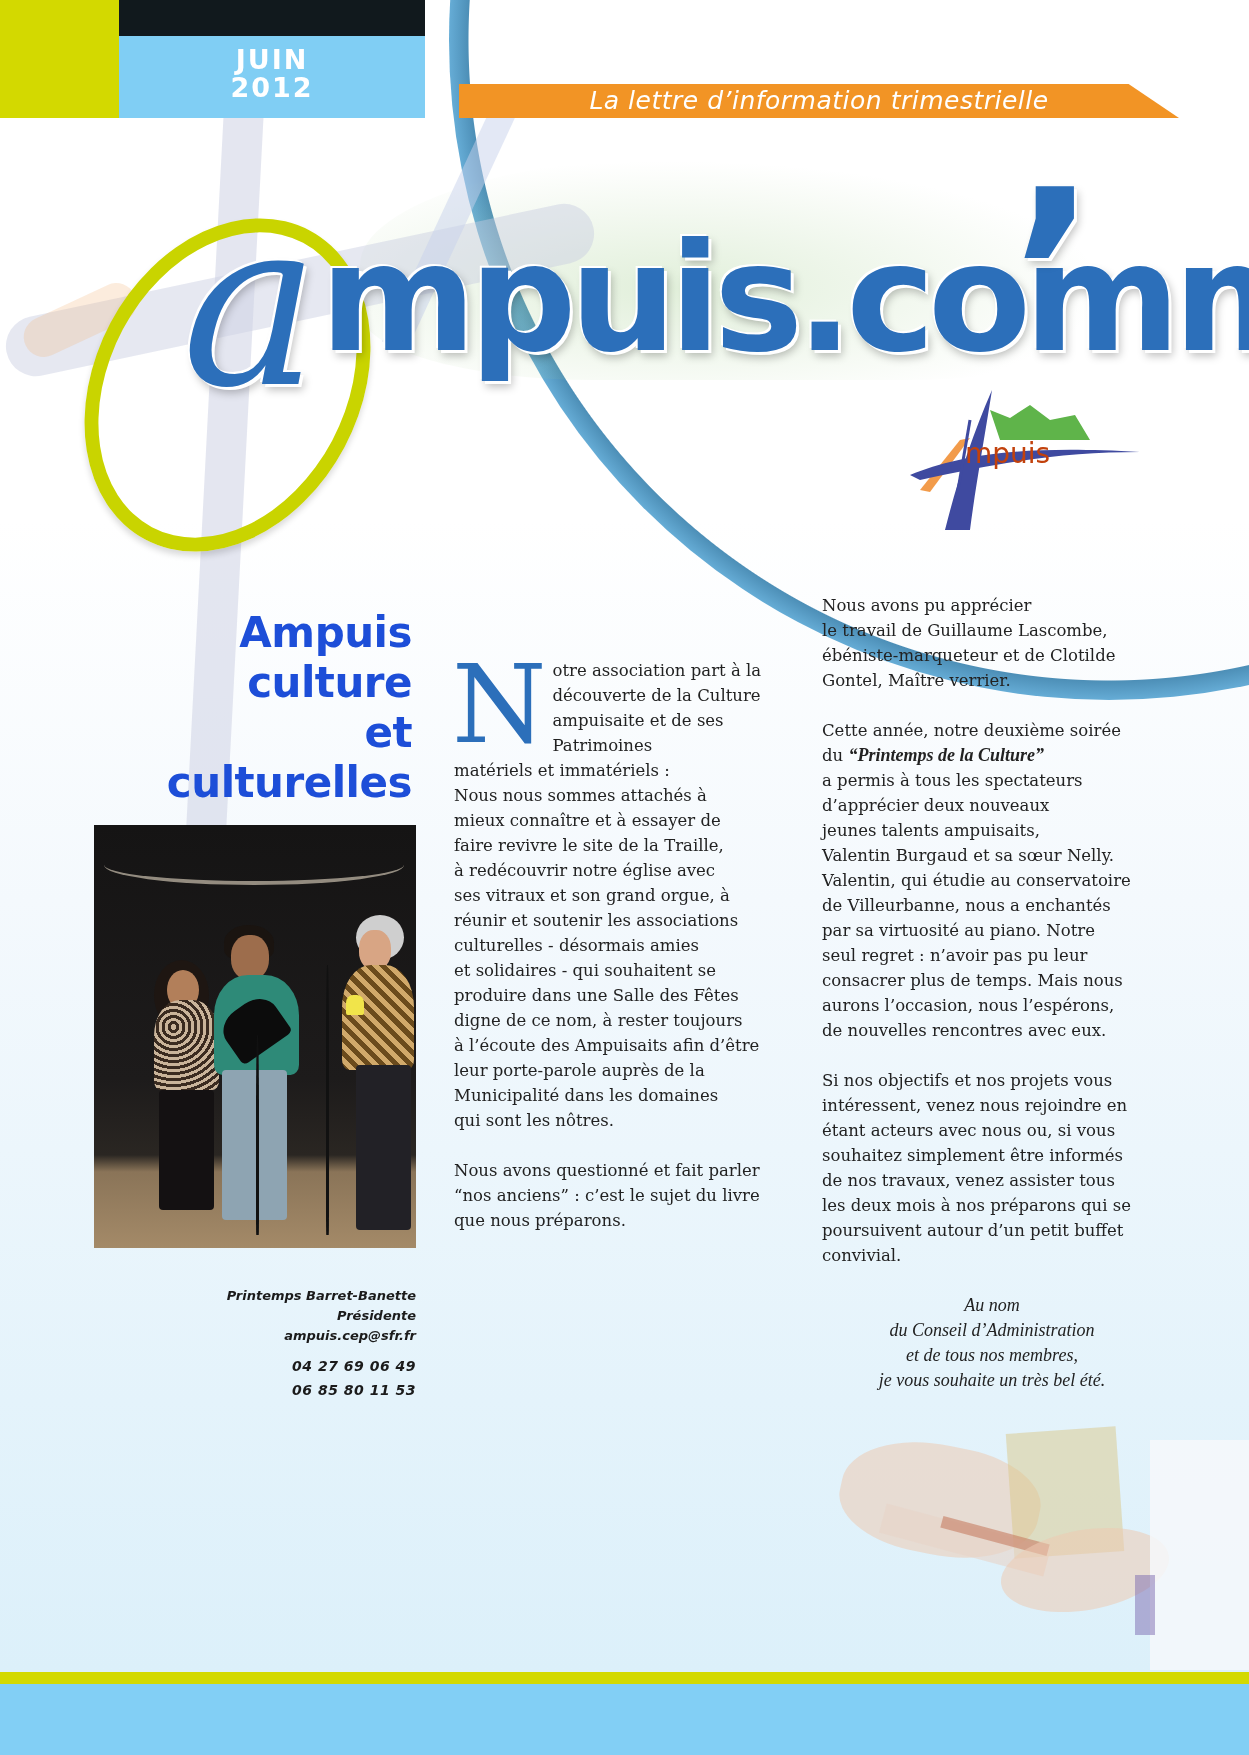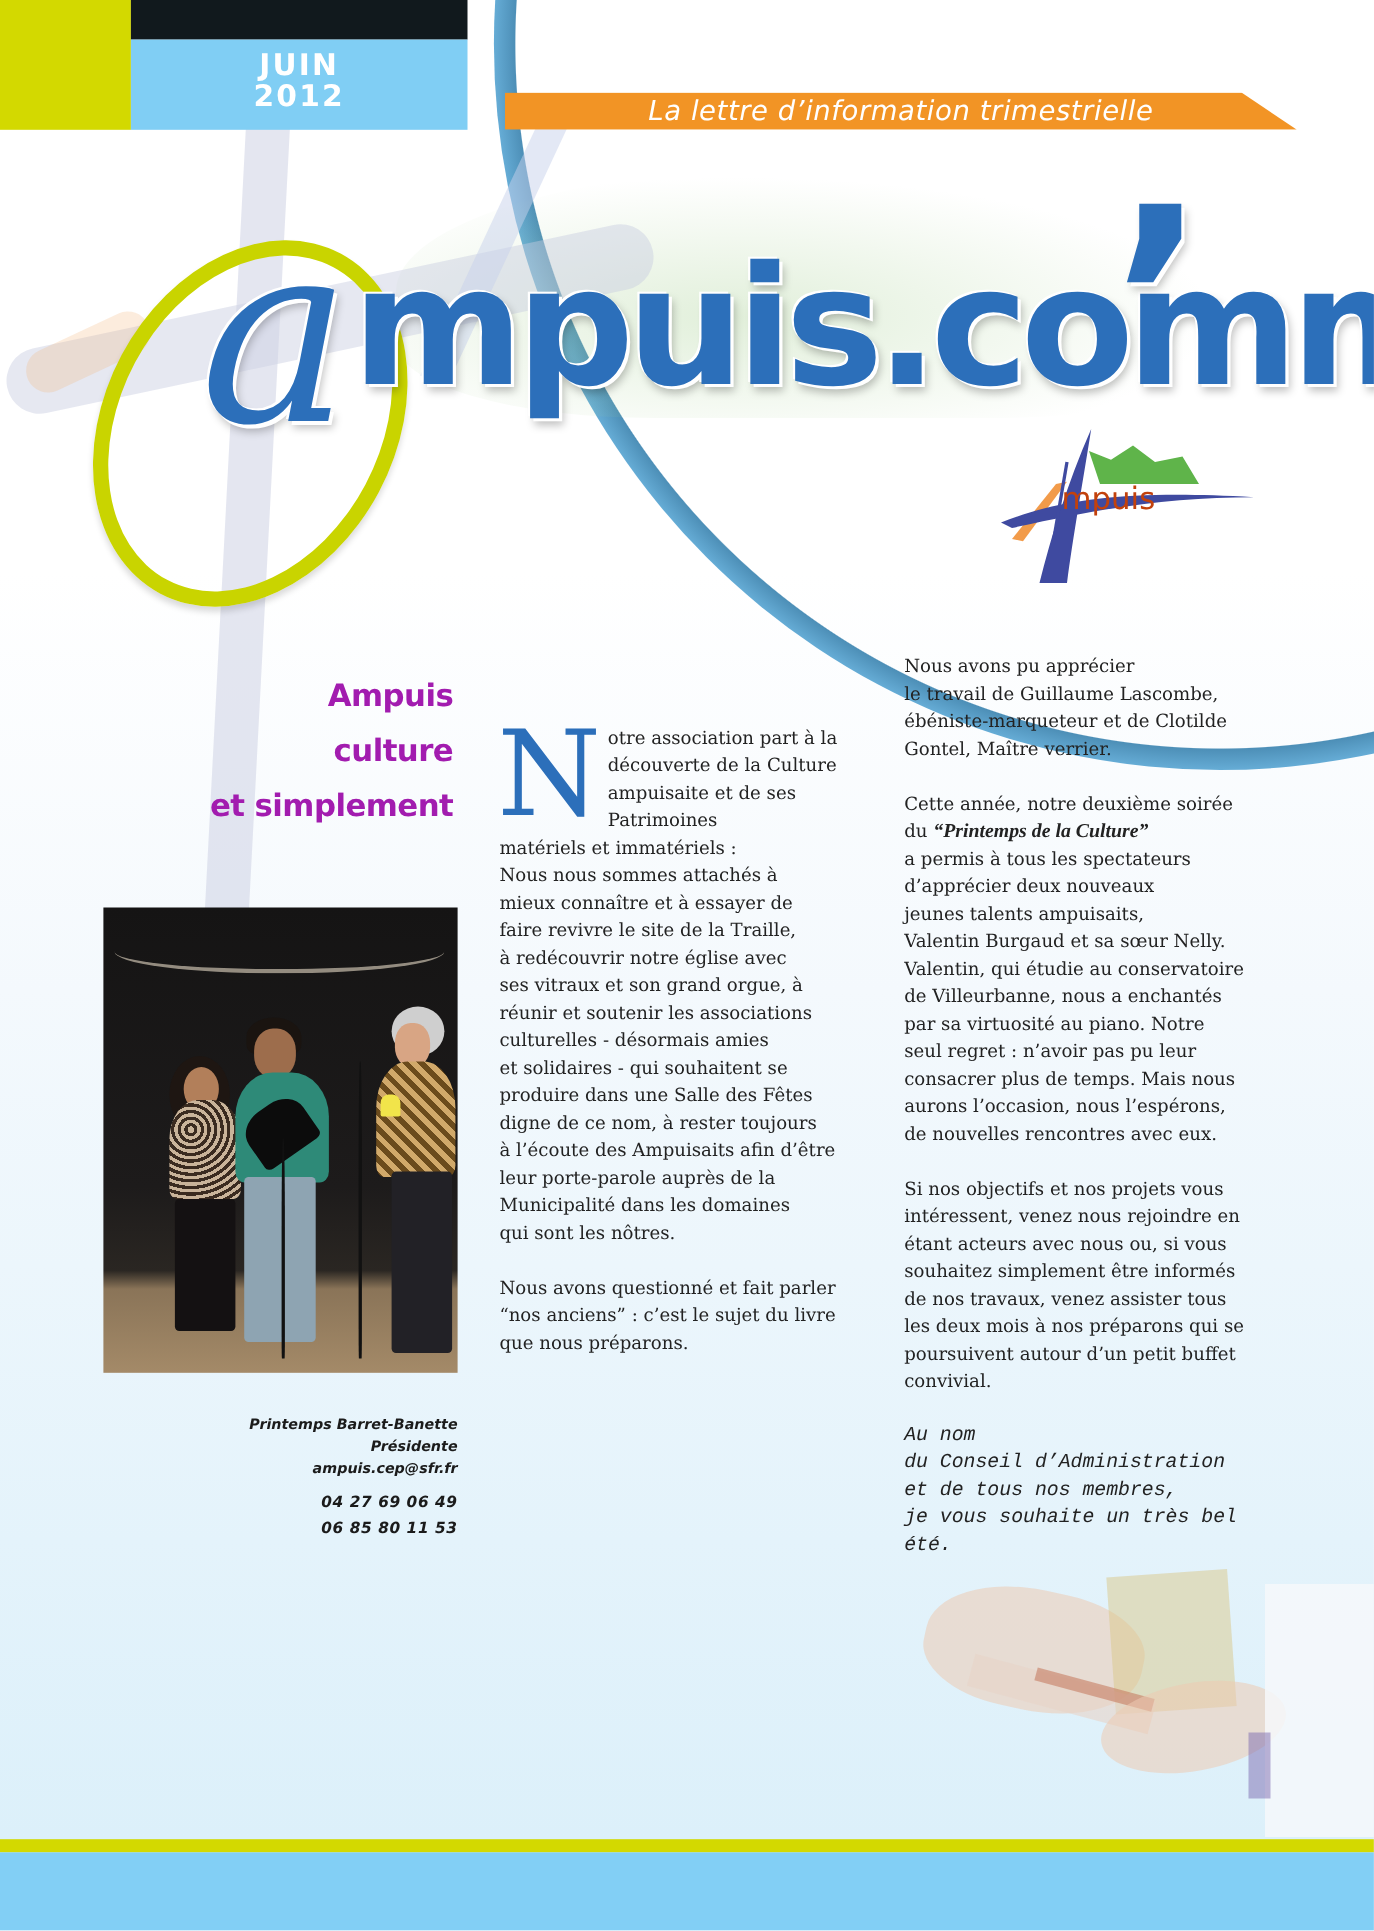--- a/index.html
+++ b/index.html
@@ -79,22 +79,22 @@
   
   .logo { left: 900px; top: 380px; width: 250px; height: 160px; }
   .logo-text {
     left: 965px; top: 437px; font-family: "DejaVu Sans", sans-serif;
     color: #c2410c; font-size: 28px;
   }
 
   
   .section-title {
     left: 140px; top: 608px; width: 272px; text-align: right;
-    font-family: "DejaVu Sans", sans-serif; font-weight: bold; color: #a21caf;
-    font-size: 28px; line-height: 50px; letter-spacing: -0.5px;
+    font-family: "DejaVu Sans", sans-serif; font-weight: bold; color: #1d4ed8;
+    font-size: 42px; line-height: 50px; letter-spacing: -0.5px;
   }
 
   
   .photo {
     left: 94px; top: 825px; width: 322px; height: 423px; overflow: hidden;
     background: linear-gradient(to bottom, #151414 0%, #1d1b1b 60%, #2a2622 78%, #8a7458 82%, #a48a68 100%);
   }
   .curtain-drape { position: absolute; left: 10px; top: 20px; width: 300px; height: 40px;
     border-bottom: 4px solid #c9bfae; border-radius: 0 0 50% 50%; opacity: 0.7; }
   .person { position: absolute; border-radius: 40% 40% 10% 10%; }
@@ -127,21 +127,21 @@
   
   .col { font-family: "DejaVu Serif", serif; color: #222; font-size: 16.5px; line-height: 25px; }
   .col p { margin-bottom: 25px; white-space: pre-line; }
   .col .em { font-style: italic; font-weight: bold; font-family: Liberation Serif, serif; font-size: 18px; }
   .col1 { left: 454px; top: 658px; width: 340px; }
   .col2 { left: 822px; top: 593px; width: 340px; }
   .dropcap {
     float: left; font-family: "DejaVu Serif", serif; color: #2c6fba;
     font-size: 108px; line-height: 86px; margin: 4px 6px 0 -2px;
   }
-  .signoff { font-family: Liberation Mono, monospace; font-style: italic; font-size: 18px; line-height: 25px; white-space: pre-line; }
+  .signoff { font-family: Liberation Serif, serif; font-style: italic; font-size: 18px; line-height: 25px; white-space: pre-line; text-align: center; }
   .hand1 { left: 840px; top: 1445px; width: 200px; height: 110px; background: #eccab2; border-radius: 50% 40% 50% 40%; opacity: 0.55; transform: rotate(12deg); }
   .book1 { left: 1010px; top: 1430px; width: 110px; height: 125px; background: #d9c889; opacity: 0.5; transform: rotate(-4deg); }
   .book2 { left: 880px; top: 1525px; width: 170px; height: 30px; background: #e8d4c8; opacity: 0.6; transform: rotate(15deg); }
   .book2-strip { left: 940px; top: 1530px; width: 110px; height: 12px; background: #c77d63; opacity: 0.6; transform: rotate(15deg); }
   .hand2 { left: 1000px; top: 1530px; width: 170px; height: 80px; background: #eccab2; border-radius: 50%; opacity: 0.55; transform: rotate(-10deg); }
   .sleeve { left: 1150px; top: 1440px; width: 99px; height: 230px; background: #f6f8fa; opacity: 0.85; }
   .cuff { left: 1135px; top: 1575px; width: 20px; height: 60px; background: #7b6ab0; opacity: 0.5; }
 
   
   .foot-lime { left: 0; top: 1672px; width: 1249px; height: 12px; background: #d3d900; }
@@ -179,21 +179,21 @@
   <path d="M90 30 L100 60 L190 60 L175 35 L150 40 L130 25 L110 38 Z" fill="#5fb44a"></path>
   <path d="M10 95 C60 75 120 65 240 72 C170 72 110 80 20 100 Z" fill="#3f4aa0"></path>
   <path d="M45 150 C55 110 70 60 92 10 C85 55 75 110 70 150 Z" fill="#3f4aa0"></path>
   <path d="M70 40 L58 110" stroke="#3f4aa0" stroke-width="3" fill="none"></path>
 </svg>
 <div class="abs logo-text">mpuis</div>
 
 <div class="abs section-title">
   <div>Ampuis</div>
   <div>culture</div>
-  <div>et simplement</div>
+  <div>et culturelles</div>
 </div>
 
 <div class="abs photo" title="Three people on a stage with a microphone and music stand">
   <div class="curtain-drape"></div>
   <div class="person p1-hair"></div>
     <div class="person p1-face"></div>
     <div class="person p1-top"></div>
     <div class="person p1-legs"></div>
   <div class="person p2-hair"></div>
     <div class="person p2-face"></div>

